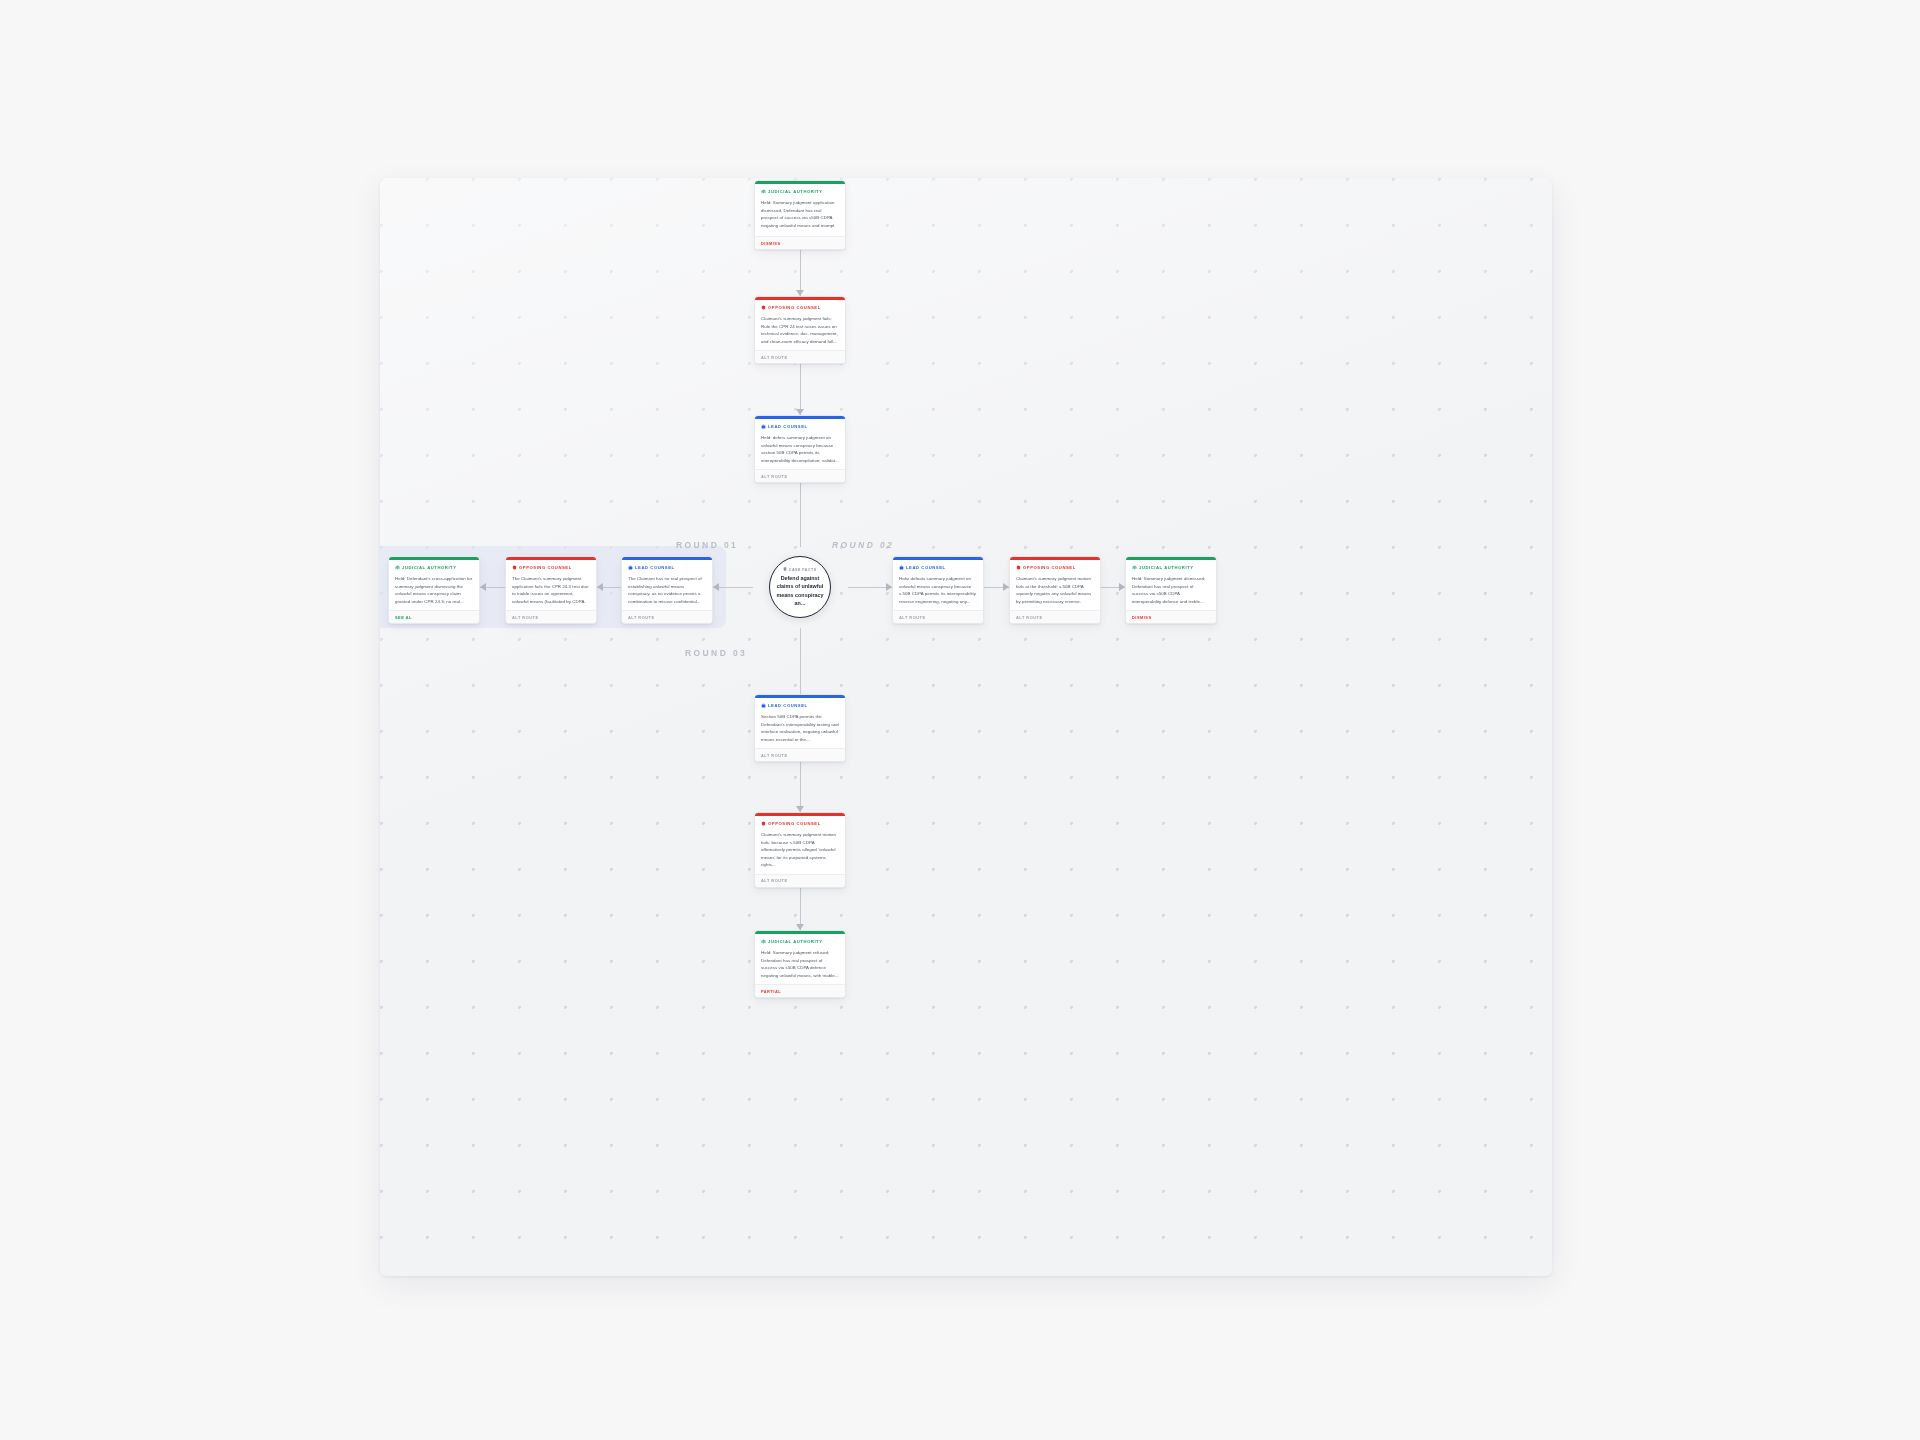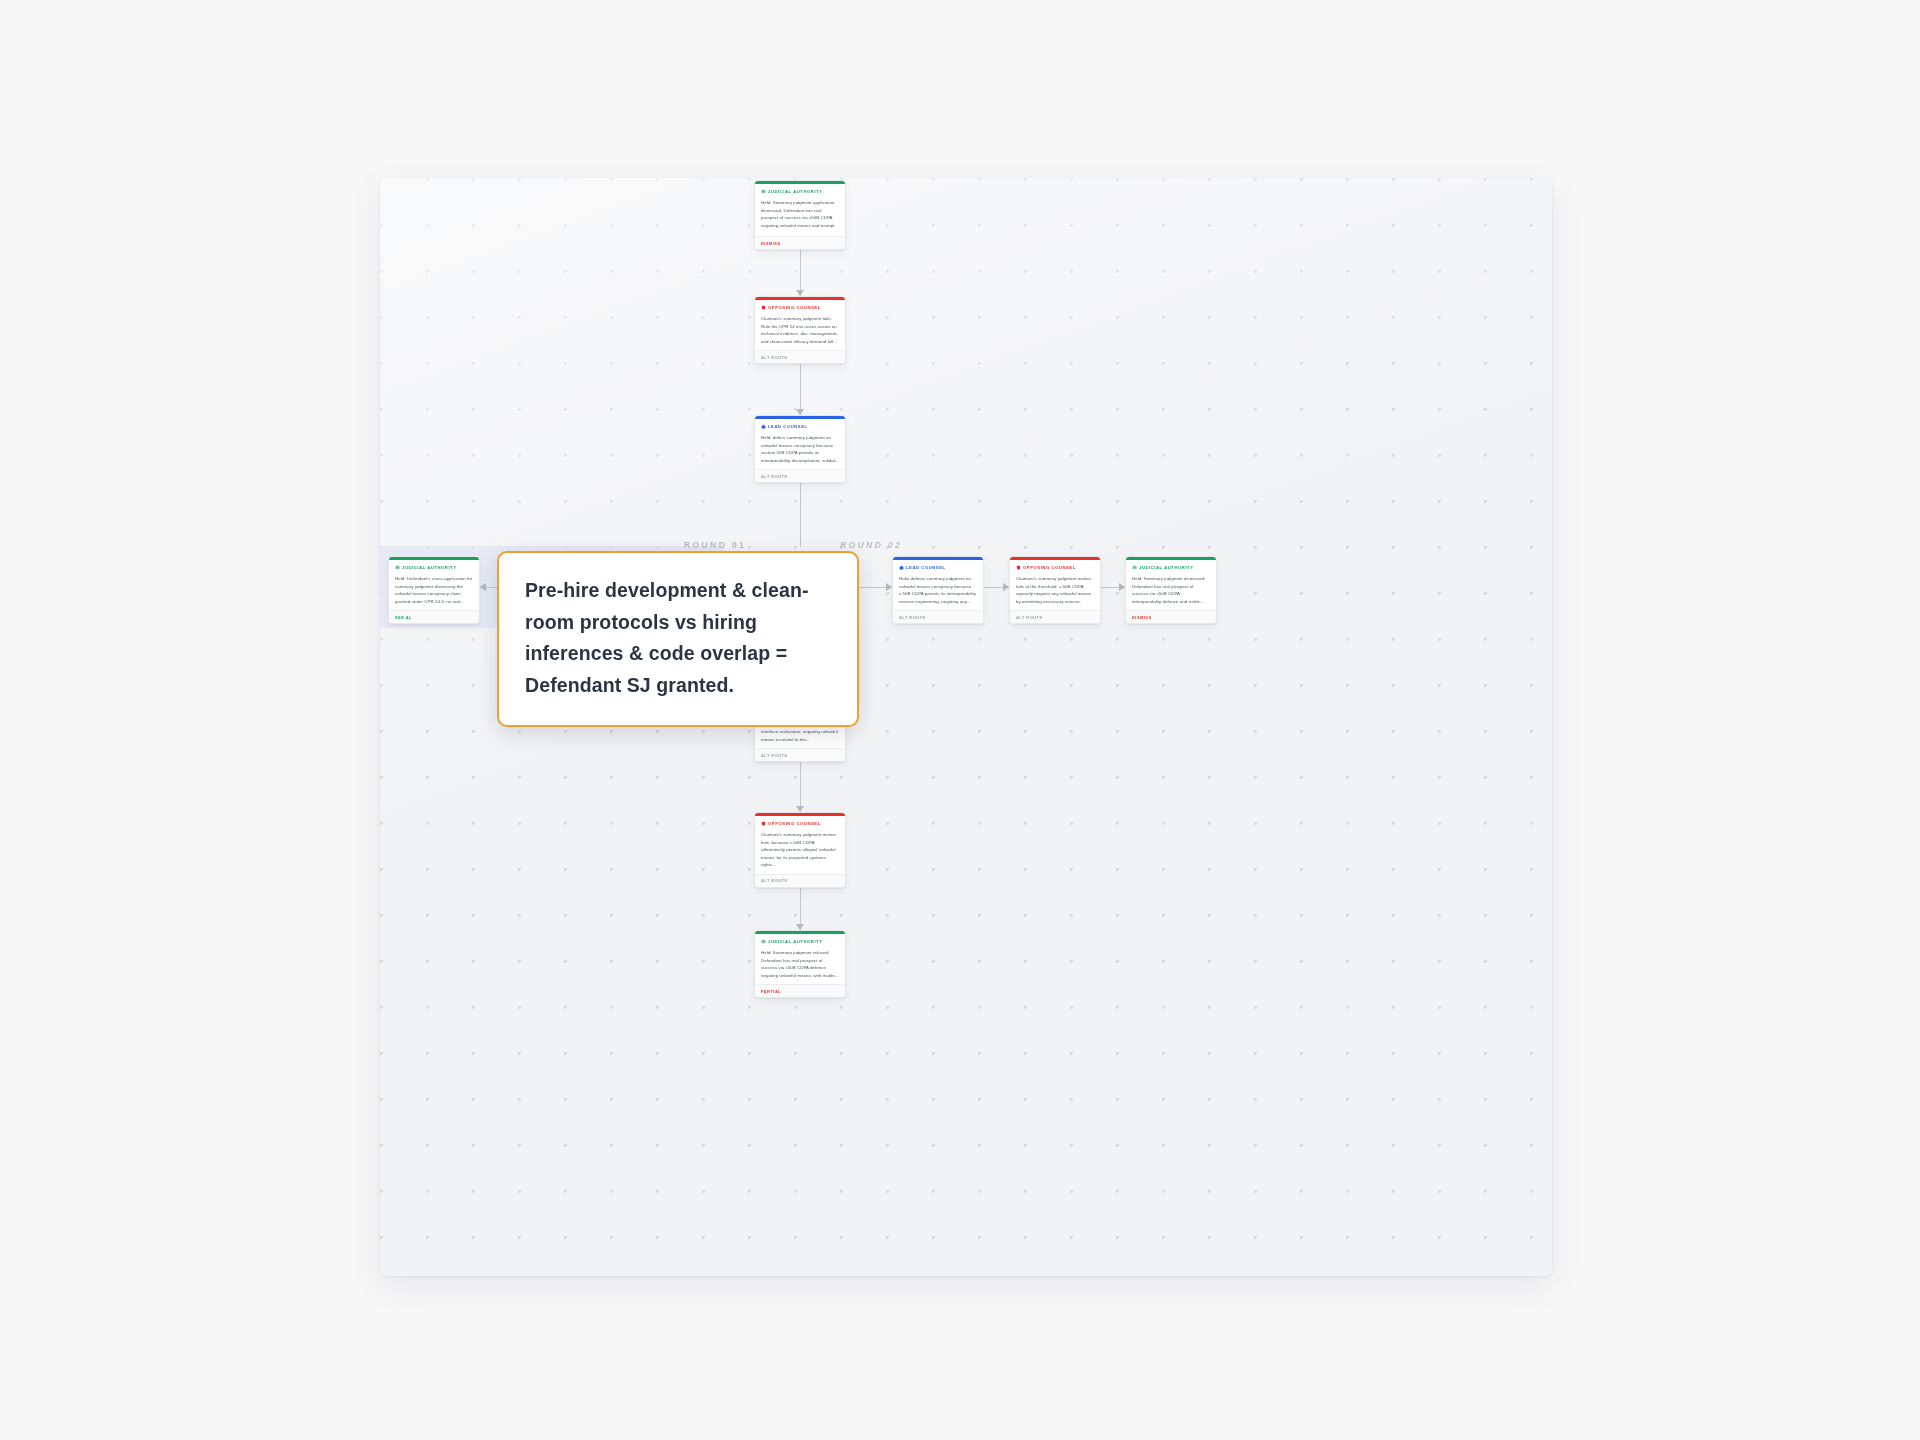--- a/index.html
+++ b/index.html
@@ -32,21 +32,20 @@
 
   
   .round-label {
     position: absolute;
     font-size: 8.5px;
     letter-spacing: 2.4px;
     color: #b9bdc6;
     font-weight: 700;
     white-space: nowrap;
     text-transform: uppercase;
-    margin-left: 8px;
   }
 
   
   .conn { position: absolute; background: #c3c7cf; }
   .conn.v { width: 1px; }
   .conn.h { height: 1px; }
   .arrow {
     position: absolute; width: 0; height: 0;
     border-style: solid;
   }
@@ -334,17 +333,14 @@
               <rect x="2" y="1" width="8" height="10" rx="1" fill="#8d94a1"></rect>
             </svg>
         </span>
         <span>CASE FACTS</span>
       </div>
       <div class="cn-text">Defend against claims of unlawful means conspiracy an...</div>
     </div>
 
   </div>
 
-  <div id="tooltip">
-    <span>Pre-hire development &amp; clean-room protocols vs hiring inferences &amp; code overlap = Defendant SJ granted.</span>
-  </div>
 
 </div>
 
 </body></html>

